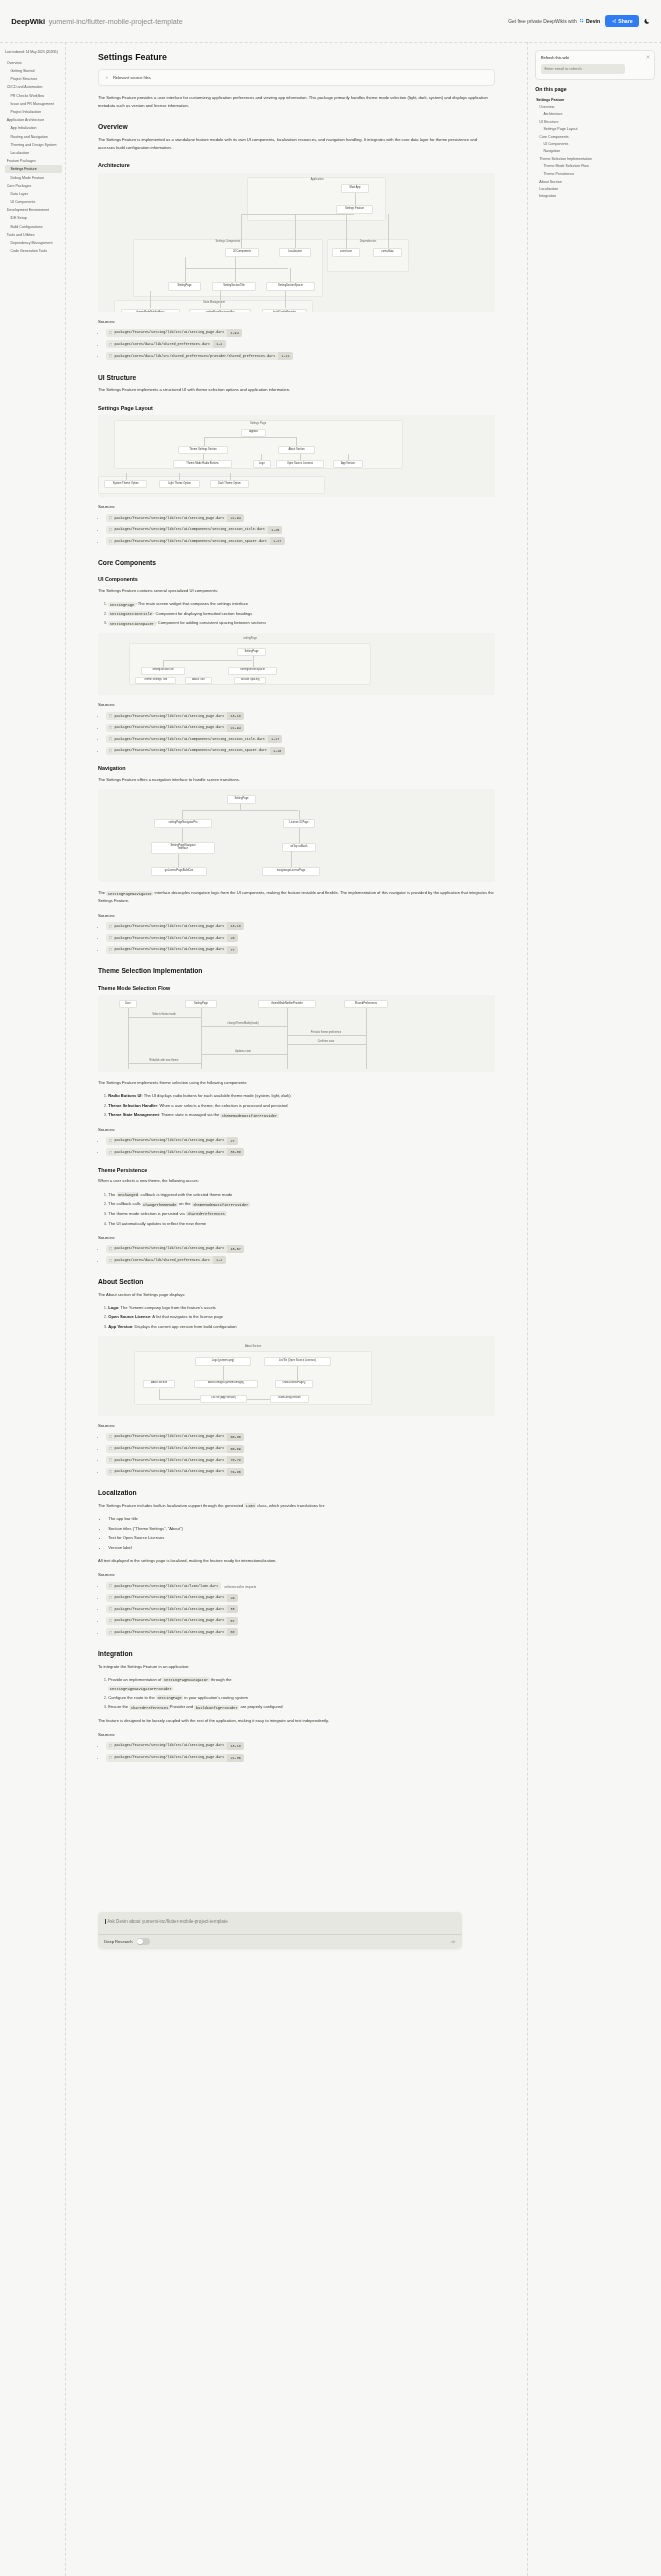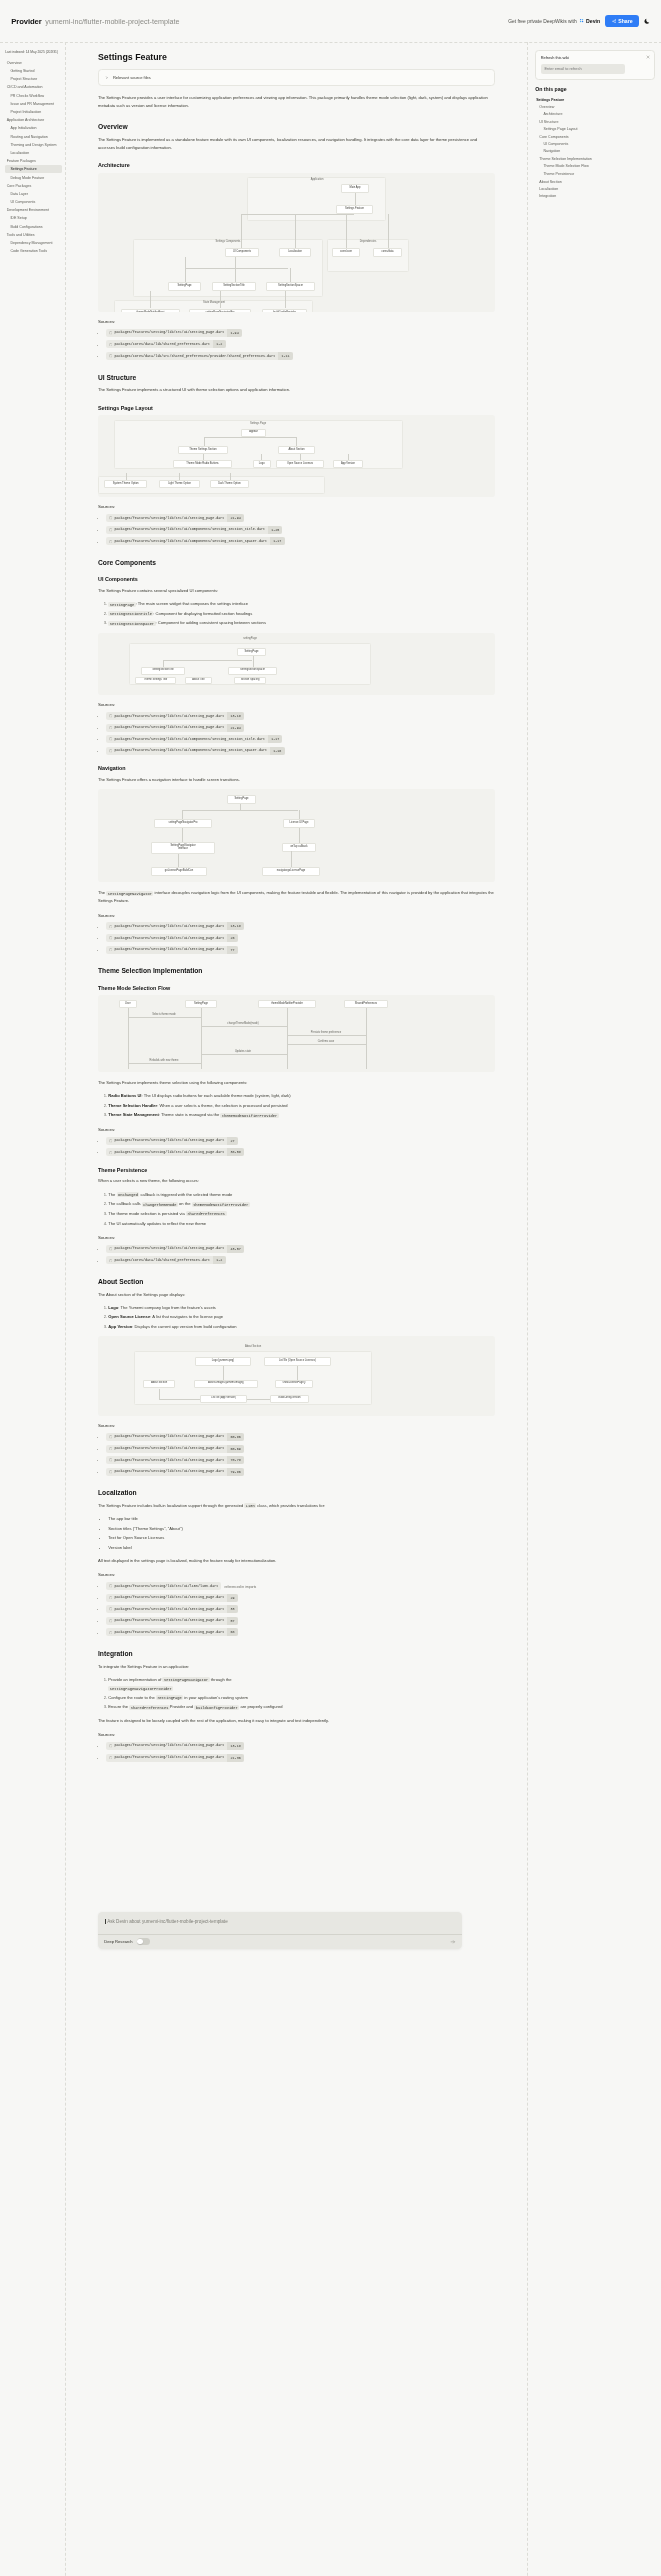--- a/index.html
+++ b/index.html
@@ -138,21 +138,21 @@
   .toggle .knob{
     position:absolute;left:0.5px;top:0.5px;width:5.7px;height:5.7px;border-radius:50%;
     background:#fff; box-shadow:0 0.5px 1px rgba(0,0,0,.2);
   }
   .send-arrow{ margin-left:auto; width:5.7px;height:5.7px;color:#8d8d85;cursor:pointer;}
 </style>
 </head>
 <body>
 
 <div class="topbar">
-  <span class="brand">Provider</span>
+  <span class="brand">DeepWiki</span>
   <span class="repo">yumemi-inc/flutter-mobile-project-template</span>
   <div class="topright">
     <span class="promo">
       <span>Get free private DeepWikis with</span>
       <svg class="devin-logo" viewBox="0 0 16 16">
         <circle cx="5" cy="5" r="2.2" fill="#2f7df6"></circle>
           <circle cx="11" cy="5" r="2.2" fill="#49b3f5"></circle>
         <circle cx="5" cy="11" r="2.2" fill="#49b3f5"></circle>
           <circle cx="11" cy="11" r="2.2" fill="#2f7df6"></circle>
       </svg>

